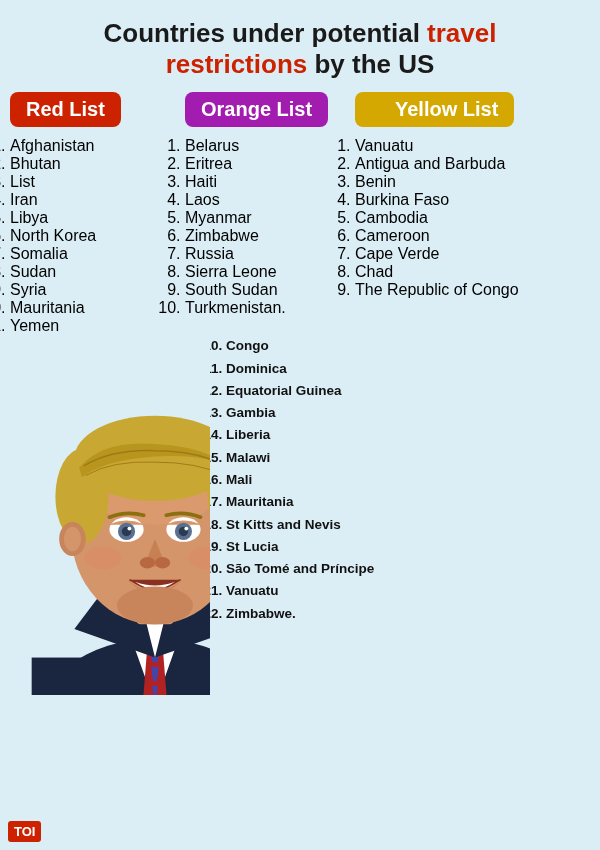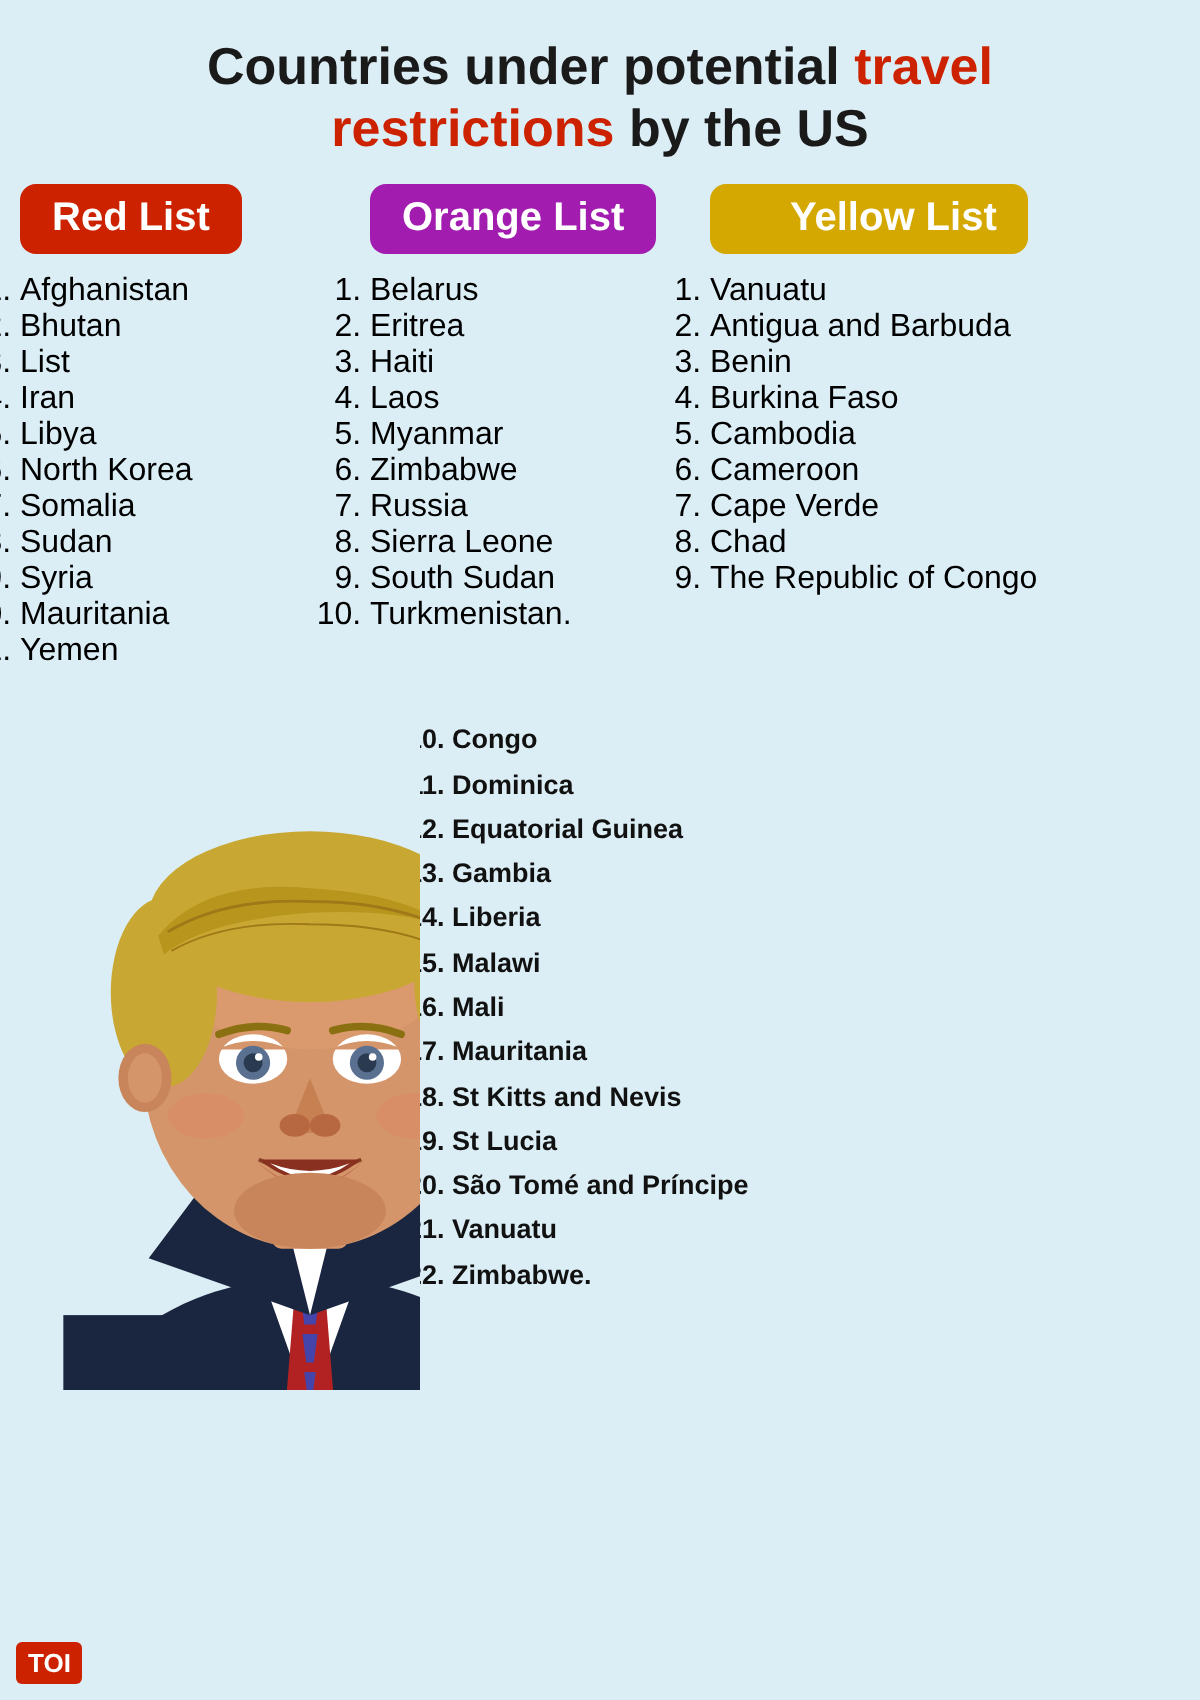--- a/index.html
+++ b/index.html
@@ -93,21 +93,20 @@
       flex: 1;
     }
 
     .mid-yellow ol {
       padding-left: 16px;
       font-size: 13.5px;
       font-weight: 600;
       color: #111;
       line-height: 1.65;
       counter-reset: item 9;
-      margin-top: 24px;
     }
 
     .face-container {
       position: relative;
       width: 200px;
       height: 360px;
       overflow: hidden;
     }
   </style>
 </head>

